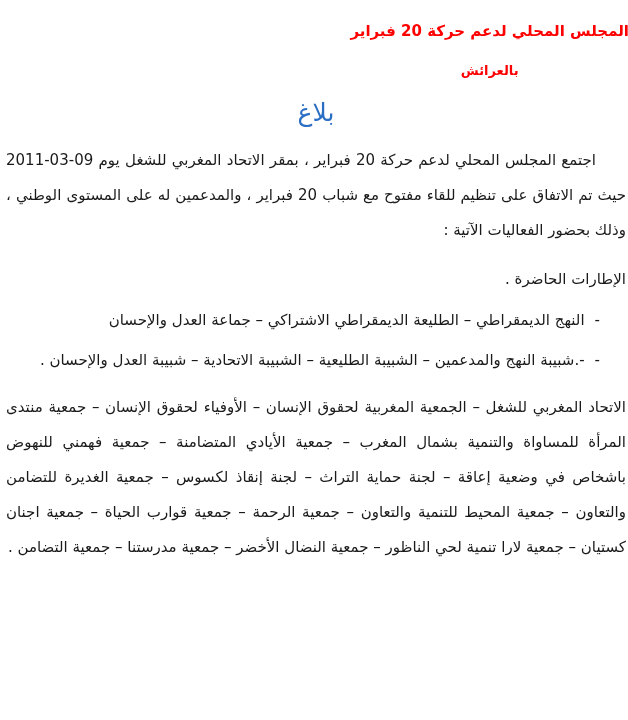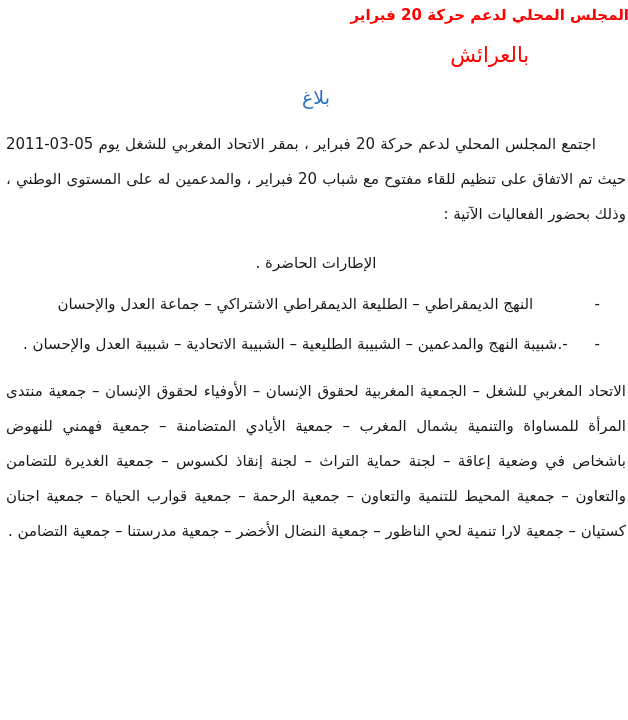--- a/index.html
+++ b/index.html
@@ -11,100 +11,100 @@
   * { margin: 0; padding: 0; box-sizing: border-box; }
   html, body { background: var(--page_bg); }
   body {
     font-family: "DejaVu Sans", sans-serif;
     direction: rtl;
   }
   .page {
     position: relative;
     width: 628px;
     height: 692px;
-    margin: 0 auto;
+    margin: 16px auto;
     background: var(--page_bg);
     overflow: hidden;
     padding: 4px 2px 0 6px;
   }
   
   .title-block {
     width: fit-content;
     margin-right: -3px;   
     margin-left: auto;
     text-align: center;
   }
   .doc-title {
     color: var(--title_red);
     font-weight: bold;
     font-size: 15px;
     line-height: 22px;
     white-space: nowrap;
   }
   .doc-subtitle {
     color: var(--title_red);
-    font-weight: normal;
-    font-size: 21px;
+    font-weight: bold;
+    font-size: 13px;
     line-height: 20px;
     margin-top: 19px;
   }
   
   .doc-heading {
     color: var(--heading_blue);
-    font-size: 19px;
+    font-size: 25px;
     font-weight: normal;
     text-align: center;
     margin-top: 17px;
     line-height: 30px;
   }
   
   .body-par {
     color: var(--body_text);
     font-size: 15px;
     line-height: 35px;
     text-align: justify;
     text-justify: inter-word;
     margin-top: 15px;
   }
   .body-par.indent { text-indent: 30px; }
   .attendees-heading {
     color: var(--body_text);
     font-size: 15px;
     line-height: 35px;
     margin-top: 14px;
-    text-align: center;
+    text-align: right;
   }
   
   .bullet-list { margin-top: 6px; padding-right: 26px; }
   .bullet-row {
     display: flex;
     align-items: flex-start;
     gap: 10px;
     color: var(--body_text);
     font-size: 15px;
     line-height: 35px;
     margin-top: 5px;
   }
   .bullet-marker { flex: 0 0 auto; }
-  .bullet-text { flex: 1 1 auto; text-align: center; }
+  .bullet-text { flex: 1 1 auto; }
   .orgs { margin-top: 12px; }
 </style>
 </head>
 <body>
 
 <div class="page">
 
   <header class="title-block">
     <div class="doc-title">المجلس المحلي لدعم حركة 20 فبراير</div>
     <div class="doc-subtitle">بالعرائش</div>
   </header>
 
   <div class="doc-heading">بلاغ</div>
 
-  <p class="body-par indent">اجتمع  المجلس المحلي لدعم حركة 20 فبراير ، بمقر الاتحاد المغربي للشغل يوم 05-03-2011 حيث تم الاتفاق على تنظيم للقاء مفتوح مع شباب 20 فبراير ، والمدعمين له على  المستوى الوطني ، وذلك بحضور الفعاليات الآتية :</p>
+  <p class="body-par indent">اجتمع  المجلس المحلي لدعم حركة 20 فبراير ، بمقر الاتحاد المغربي للشغل يوم 09-03-2011 حيث تم الاتفاق على تنظيم للقاء مفتوح مع شباب 20 فبراير ، والمدعمين له على  المستوى الوطني ، وذلك بحضور الفعاليات الآتية :</p>
 
 
   <p class="attendees-heading">الإطارات الحاضرة .</p>
 
   <div class="bullet-list">
     <div class="bullet-row">
       <span class="bullet-marker">-</span>
       <span class="bullet-text">النهج الديمقراطي – الطليعة الديمقراطي الاشتراكي – جماعة العدل والإحسان</span>
     </div>
     <div class="bullet-row">

